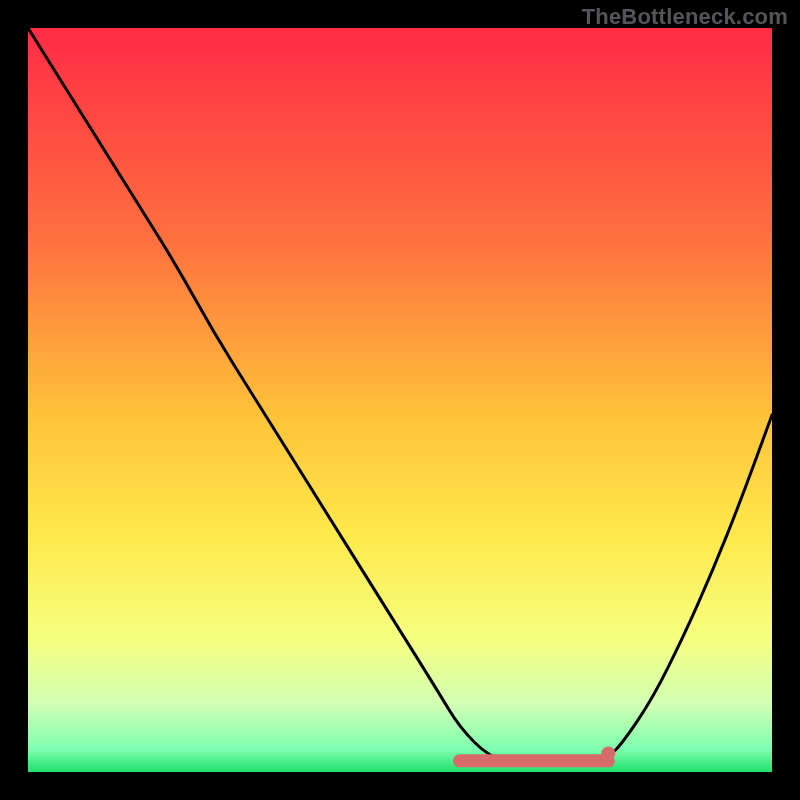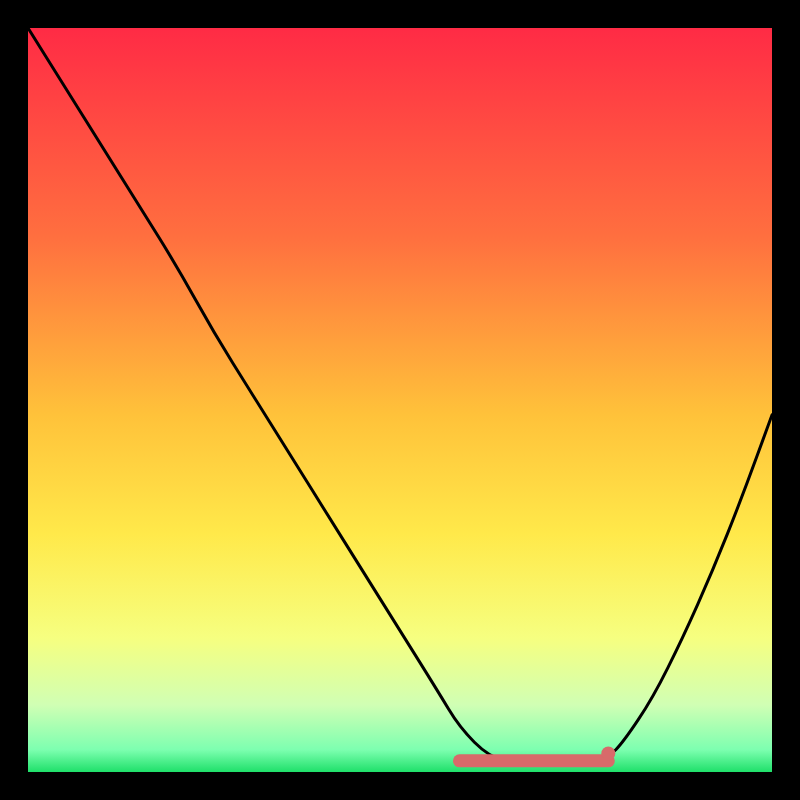--- a/index.html
+++ b/index.html
@@ -37,20 +37,21 @@
     display: block;
     width: 100%;
     height: 100%;
   }
 </style>
 </head>
 <body>
 
 <div class="frame">
 
+  <div class="attribution">TheBottleneck.com</div>
 
   <div class="plot-area">
     <svg viewBox="0 0 744 744" preserveAspectRatio="none">
       <defs>
         <linearGradient id="bg-grad" x1="0" y1="0" x2="0" y2="1">
           <stop offset="0%" stop-color="#ff2b45"></stop>
           <stop offset="28%" stop-color="#ff6f3f"></stop>
           <stop offset="52%" stop-color="#ffc23a"></stop>
           <stop offset="68%" stop-color="#ffe94a"></stop>
           <stop offset="82%" stop-color="#f6ff80"></stop>

